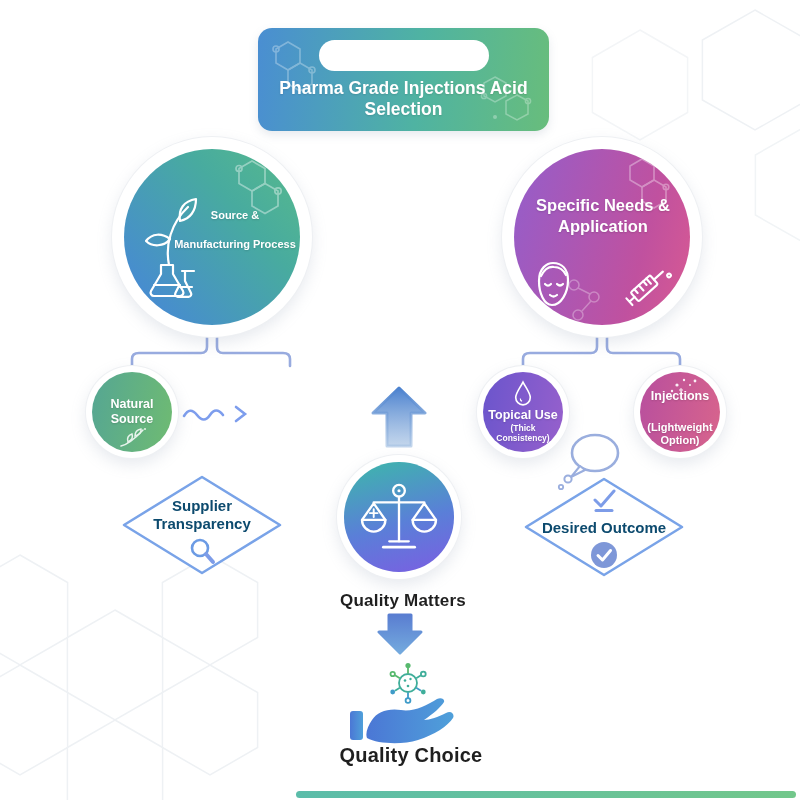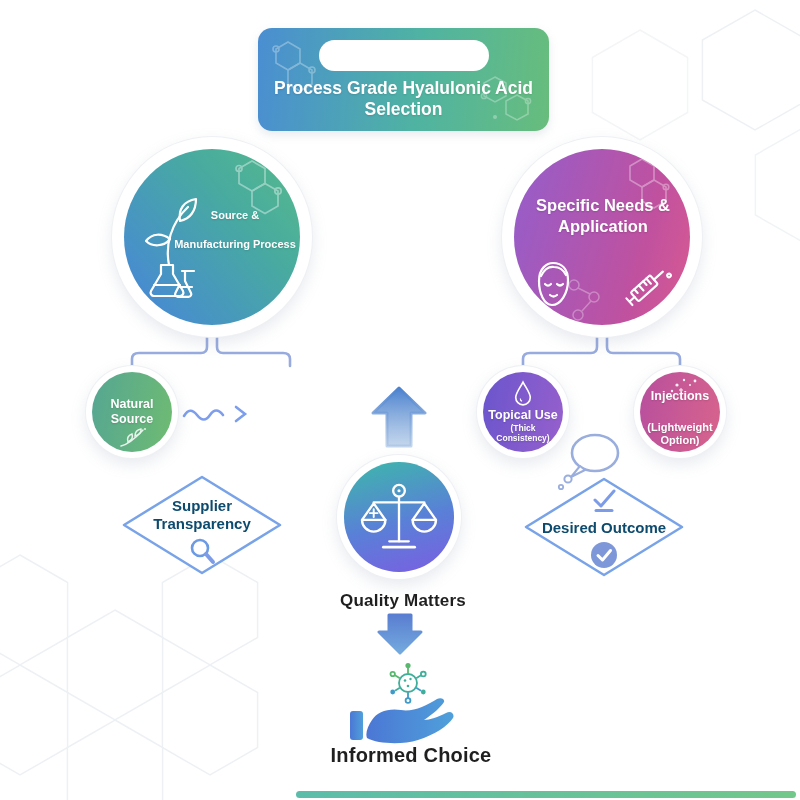--- a/index.html
+++ b/index.html
@@ -106,21 +106,21 @@
       <g fill="none" stroke="#ffffff" stroke-width="1.5">
         <path d="M20,4 L31,10 L31,23 L20,29 L9,23 L9,10 Z"></path>
         <path d="M42,22 L53,28 L53,41 L42,47 L31,41 L31,28 Z"></path>
         <circle cx="9" cy="23" r="2.6"></circle>
           <circle cx="53" cy="28" r="2.6"></circle>
         <circle cx="20" cy="44" r="2" fill="#ffffff" stroke="none"></circle>
       </g>
     </svg>
     <div class="banner-pill"></div>
     <div class="banner-title">
-      <div>Process Grade Hyalulonic Acid</div>
+      <div>Pharma Grade Injections Acid</div>
       <div>Selection</div>
     </div>
   </div>
 
   <div class="abs node-outer big" style="left:112px;top:137px;">
     <div class="node-inner grad-source">
       <svg class="abs" style="right:6px;top:8px;" width="72" height="66" viewBox="0 0 72 66" opacity="0.4">
         <g fill="none" stroke="#ffffff" stroke-width="1.7">
           <path d="M30,4 L43,11.5 L43,26.5 L30,34 L17,26.5 L17,11.5 Z"></path>
           <path d="M43,26.5 L56,34 L56,49 L43,56.5 L30,49 L30,34 Z"></path>
@@ -326,17 +326,17 @@
         <stop offset="0" stop-color="#4b77d5"></stop>
         <stop offset="1" stop-color="#4fa0da"></stop>
       </linearGradient>
     </defs>
     <rect x="0" y="13" width="13" height="29" rx="3" fill="url(#gHand)"></rect>
     <path d="M17,40 C28,46 52,47 68,42 C84,37 98,28 103,20 C105,16 101,12 96,15
              C88,19 80,22 74,22 C83,16 91,9 94,4 C95,1 91,-1 87,1
              C76,8 63,14 51,12 C38,10 27,14 22,22 C18,28 15,35 17,40 Z" fill="url(#gHand)"></path>
   </svg>
 
-  <div class="abs dark-label" style="left:306px;top:744px;width:210px;font-size:20px;">Informed Choice</div>
+  <div class="abs dark-label" style="left:306px;top:744px;width:210px;font-size:20px;">Quality Choice</div>
 
   <div class="abs accent-bar"></div>
 
 </div>
 
 </body></html>

